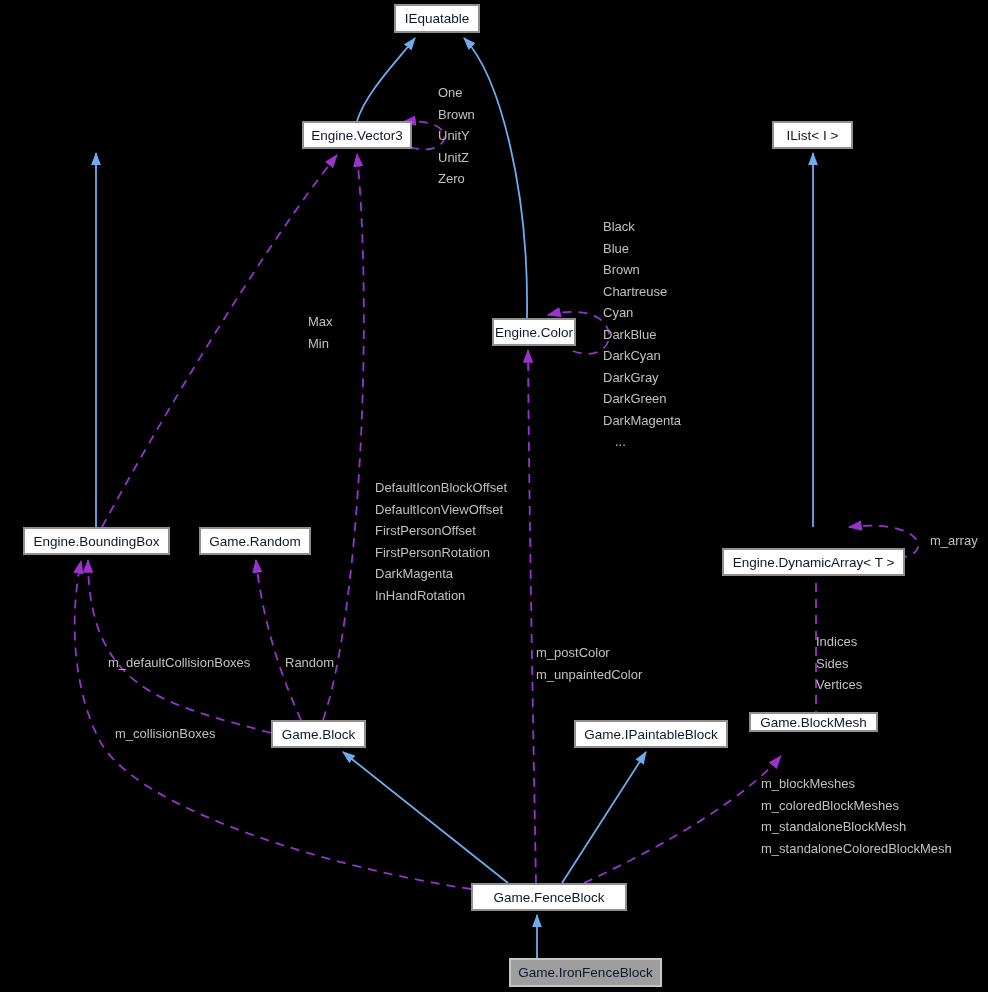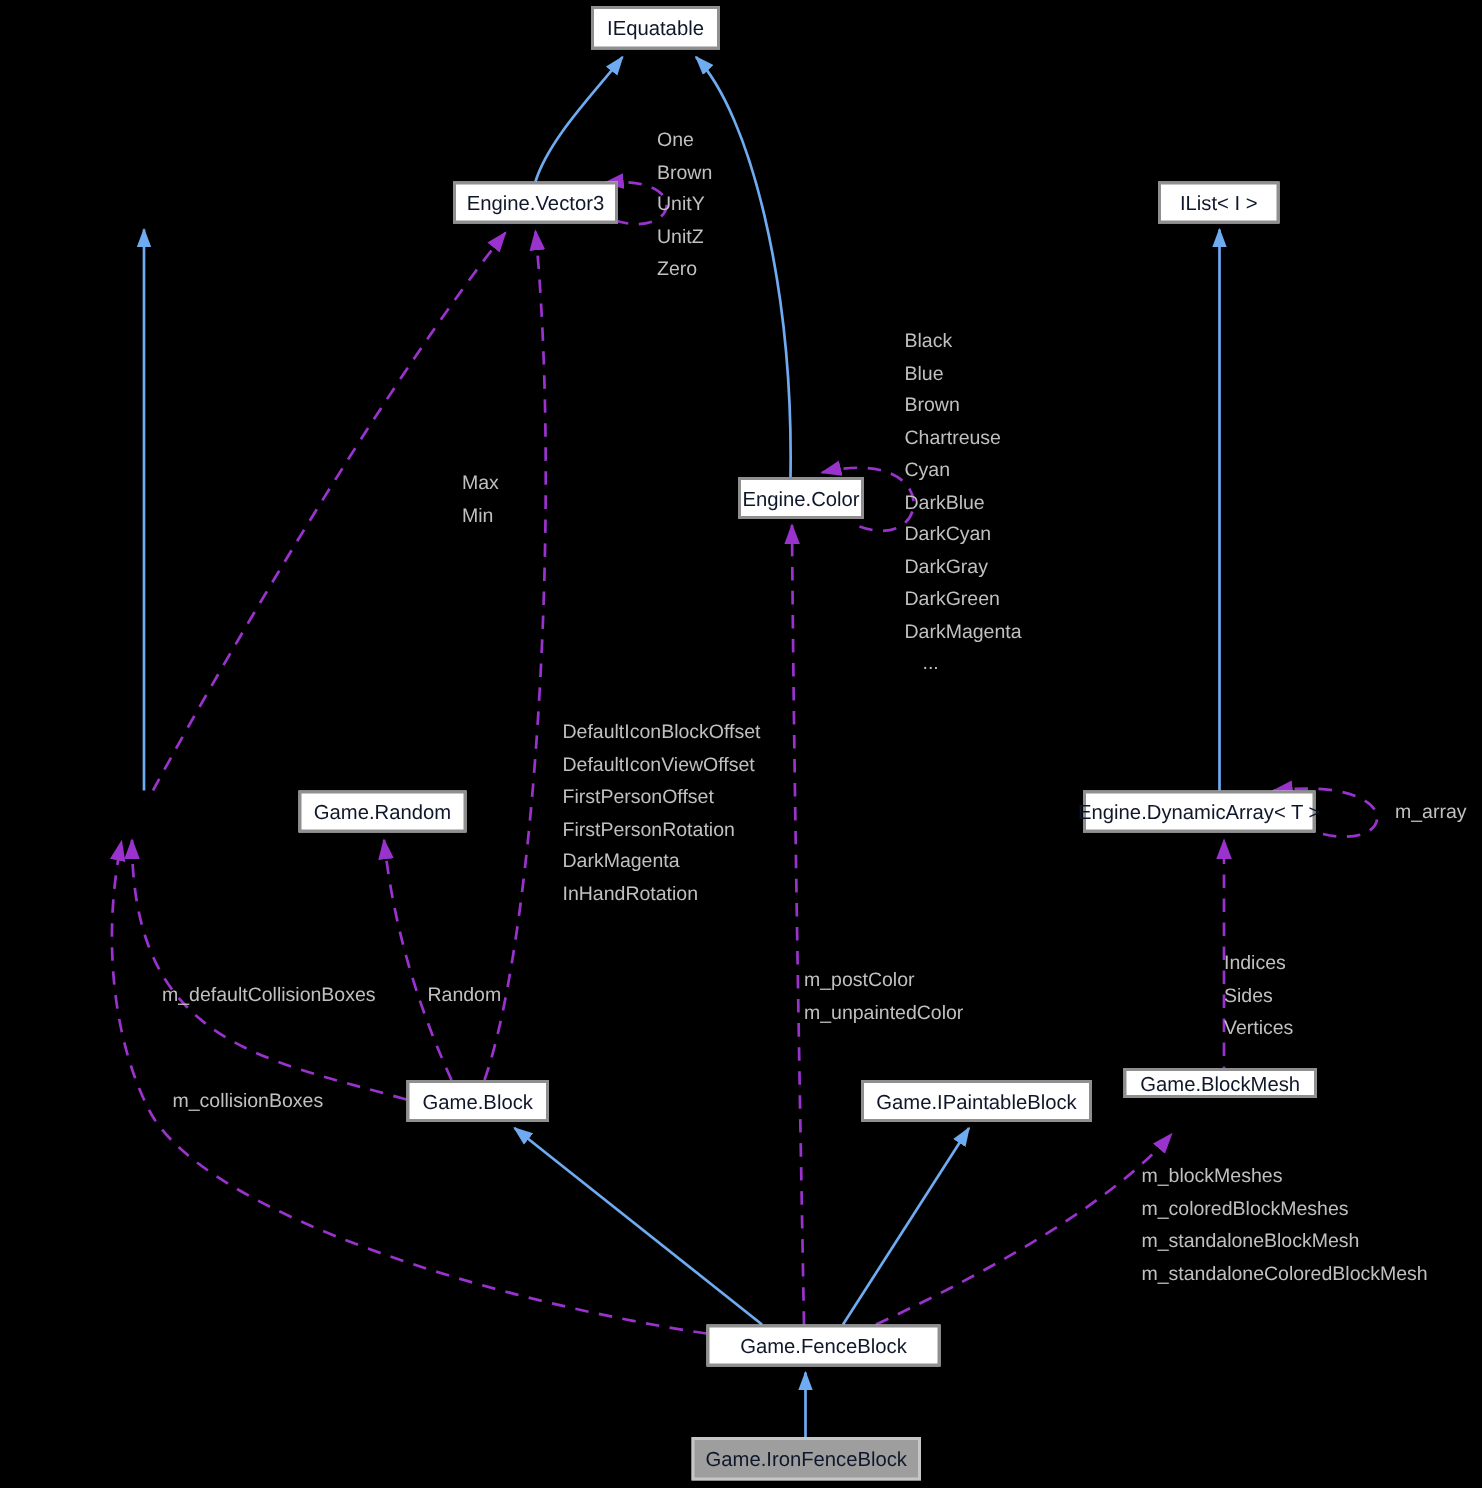--- a/index.html
+++ b/index.html
@@ -20,21 +20,21 @@
   #edges{position:absolute;left:0;top:0;width:988px;height:992px;}
   .edge-inh{fill:none;stroke:var(--c-inh);stroke-width:1.8px;}
   .edge-use{fill:none;stroke:var(--c-use);stroke-width:1.8px;stroke-dasharray:9 7;}
   #ah-inh path{fill:var(--c-inh);}
   #ah-use path{fill:var(--c-use);}
   .node{
     position:absolute;box-sizing:border-box;display:flex;align-items:center;justify-content:center;
     background:var(--node-fill);border:2px solid var(--node-border);
     color:#0f172a;font-size:13.5px;white-space:nowrap;cursor:pointer;
   }
-  .node.hl{background:var(--hl-fill);border-color:var(--hl-border);}
+  .node.hl{background:var(--hl-fill);border-color:var(--hl-border);margin-left:48px;}
   .elabel{
     position:absolute;color:var(--c-label);font-size:13px;line-height:21.5px;white-space:nowrap;
   }
 </style>
 </head>
 <body>
 
 <div id="stage">
 
   <svg id="edges" xmlns="http://www.w3.org/2000/svg" width="988" height="992" viewBox="0 0 988 992">
@@ -65,22 +65,23 @@
     <path class="edge-use" d="M 471,889 C 330,868 140,810 101,743 C 75,695 68,625 81,561" marker-end="url(#ah-use)"></path>
     <path class="edge-use" d="M 536,883 C 533,720 529,500 528,350" marker-end="url(#ah-use)"></path>
     <path class="edge-use" d="M 584,883 C 670,843 745,798 781,756" marker-end="url(#ah-use)"></path>
     <path class="edge-use" d="M 816,720 L 816,560" marker-end="url(#ah-use)"></path>
   </svg>
 
   <div class="node" style="left:394px;top:4px;width:86px;height:29px">IEquatable</div>
   <div class="node" style="left:302px;top:121px;width:110px;height:28px">Engine.Vector3</div>
   <div class="node" style="left:772px;top:121px;width:81px;height:28px">IList&lt; I &gt;</div>
   <div class="node" style="left:492px;top:318px;width:84px;height:28px">Engine.Color</div>
+  <div class="node" style="left:23px;top:527px;width:147px;height:28px">Engine.BoundingBox</div>
   <div class="node" style="left:199px;top:527px;width:112px;height:28px">Game.Random</div>
-  <div class="node" style="left:722px;top:527px;width:155px;height:28px">Engine.DynamicArray&lt; T &gt;</div>
+  <div class="node" style="left:722px;top:548px;width:183px;height:28px">Engine.DynamicArray&lt; T &gt;</div>
   <div class="node" style="left:271px;top:720px;width:95px;height:28px">Game.Block</div>
   <div class="node" style="left:574px;top:720px;width:154px;height:28px">Game.IPaintableBlock</div>
   <div class="node" style="left:749px;top:712px;width:129px;height:20px">Game.BlockMesh</div>
   <div class="node" style="left:471px;top:883px;width:156px;height:28px">Game.FenceBlock</div>
   <div class="node hl" style="left:461px;top:958px;width:153px;height:29px">Game.IronFenceBlock</div>
 
   <div class="elabel" style="left:438px;top:82px">
     <div>One</div>
     <div>Brown</div>
     <div>UnitY</div>

